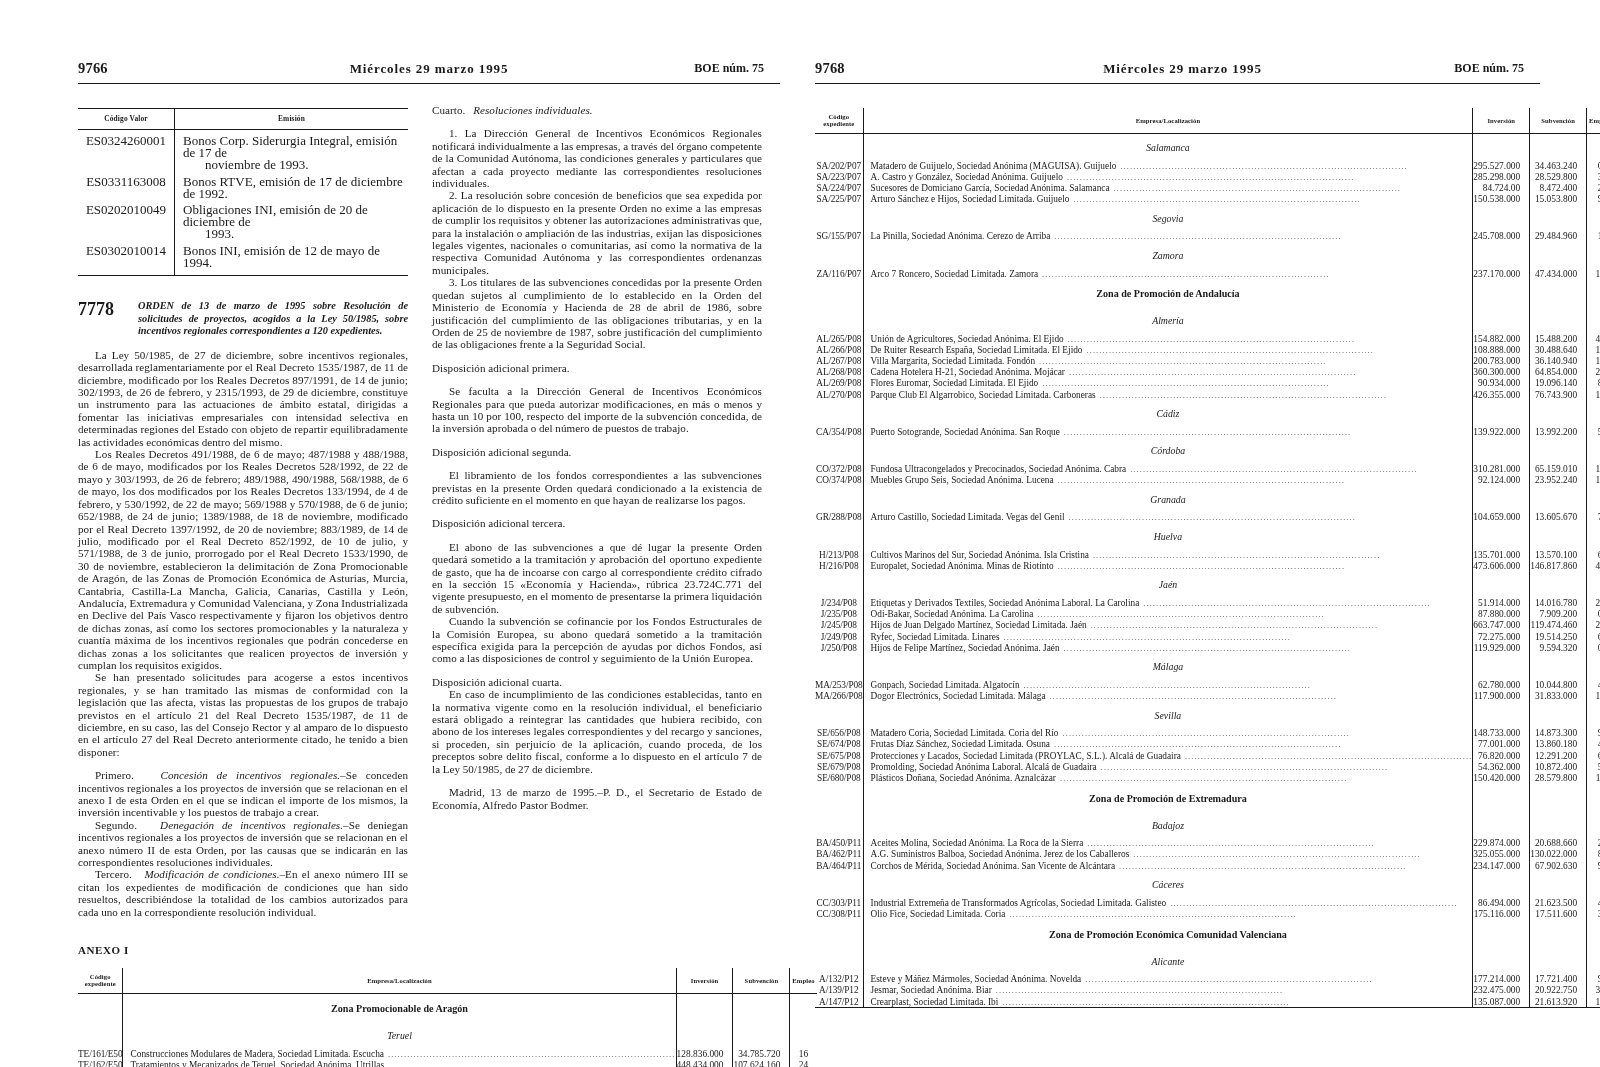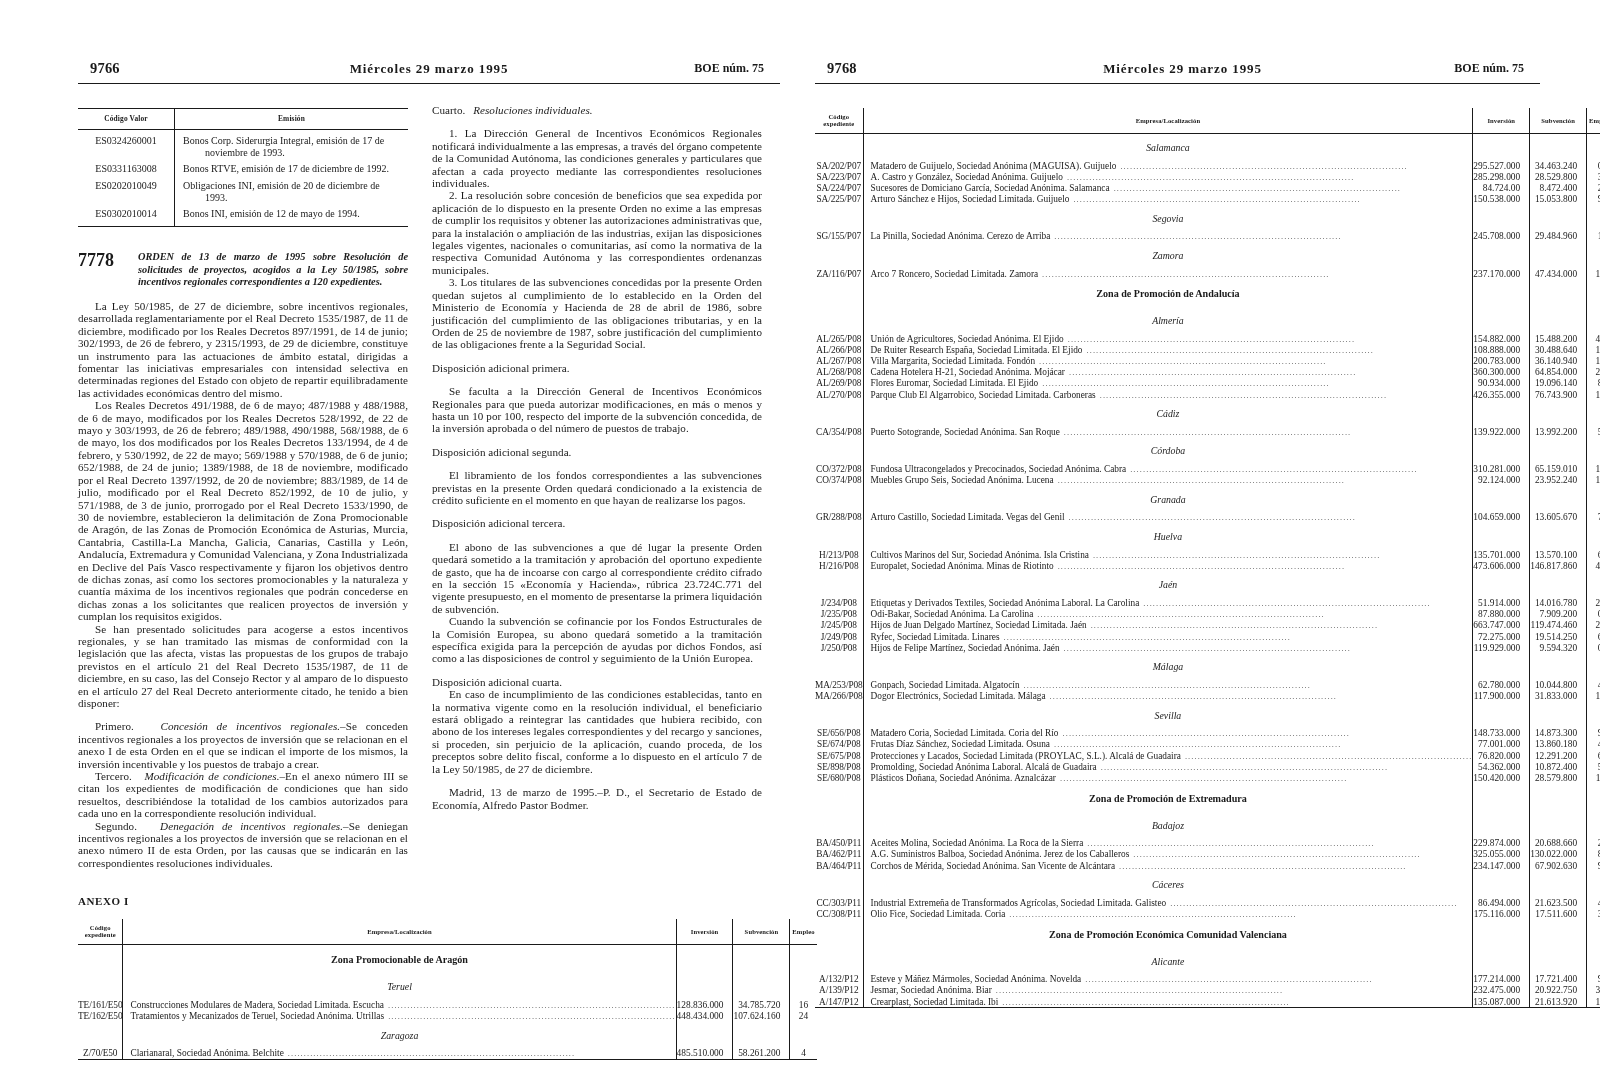--- a/index.html
+++ b/index.html
@@ -9,21 +9,21 @@
     color:#1a1a1a;
     -webkit-font-smoothing:none;
   }
   .spread{position:relative;width:1600px;height:1067px;display:flex;}
   .page{position:relative;box-sizing:border-box;}
   .page-left{width:800px;height:1067px;padding:60px 20px 20px 78px;}
   .page-right{width:800px;height:1067px;padding:60px 60px 20px 15px;}
 
   
   .runhead{position:relative;height:34px;}
-  .runhead .folio{position:absolute;left:12px;top:0;font-size:14.5px;font-weight:bold;letter-spacing:.2px;}
+  .runhead .folio{position:absolute;left:0;top:0;font-size:14.5px;font-weight:bold;letter-spacing:.2px;}
   .runhead .center{position:absolute;left:0;right:0;top:1px;text-align:center;font-size:13px;font-weight:bold;letter-spacing:.9px;}
   .runhead .right{position:absolute;right:16px;top:1px;font-size:12px;font-weight:bold;}
   .runhead .rule{position:absolute;left:0;right:0;top:23px;border-top:1.6px solid #1a1a1a;}
   .page-right .runhead .center{left:10px;right:0;}
 
   
   .cols{display:flex;gap:24px;margin-top:10px;}
   .col{width:330px;}
 
   
@@ -35,21 +35,21 @@
 
   
   table{border-collapse:collapse;}
   .bondtbl{width:330px;margin-top:4px;font-size:10.4px;}
   .bondtbl .hdrrow td{
     text-align:center;font-size:7.4px;font-weight:bold;padding:5px 0 6px;letter-spacing:.15px;}
   .bondtbl td{vertical-align:top;font-family:Liberation Serif, serif;}
   .bondtbl .c1{width:92px;text-align:center;padding:2px 2px;}
   .bondtbl .c2{padding:2px 4px 2px 8px;}
   .vline{border-left:1.1px solid #1a1a1a;}
-  .bondbody td{font-size:10px;line-height:12.2px;}
+  .bondbody td{font-size:13px;line-height:12.2px;}
   .hang{padding-left:0;text-indent:0;}
   .hang .ind{display:block;padding-left:22px;}
 
   
   .orderhead{display:flex;margin-top:22px;}
   .orderno{font-size:18px;font-weight:bold;width:60px;flex:0 0 60px;line-height:18px;}
   .ordertxt{font-size:10.3px;line-height:12.6px;font-style:italic;font-weight:bold;text-align:justify;}
 
   
   .anexo{text-align:left;font-size:11px;font-weight:bold;letter-spacing:.6px;margin:26px 0 12px;}
@@ -139,26 +139,26 @@
 
         <p class="gap">La Ley 50/1985, de 27 de diciembre, sobre incentivos regionales, desarrollada reglamentariamente por el Real Decreto 1535/1987, de 11 de diciembre, modificado por los Reales Decretos 897/1991, de 14 de junio; 302/1993, de 26 de febrero, y 2315/1993, de 29 de diciembre, constituye un instrumento para las actuaciones de ámbito estatal, dirigidas a fomentar las iniciativas empresariales con intensidad selectiva en determinadas regiones del Estado con objeto de repartir equilibradamente las actividades económicas dentro del mismo.</p>
         <p>Los Reales Decretos 491/1988, de 6 de mayo; 487/1988 y 488/1988, de 6 de mayo, modificados por los Reales Decretos 528/1992, de 22 de mayo y 303/1993, de 26 de febrero; 489/1988, 490/1988, 568/1988, de 6 de mayo, los dos modificados por los Reales Decretos 133/1994, de 4 de febrero, y 530/1992, de 22 de mayo; 569/1988 y 570/1988, de 6 de junio; 652/1988, de 24 de junio; 1389/1988, de 18 de noviembre, modificado por el Real Decreto 1397/1992, de 20 de noviembre; 883/1989, de 14 de julio, modificado por el Real Decreto 852/1992, de 10 de julio, y 571/1988, de 3 de junio, prorrogado por el Real Decreto 1533/1990, de 30 de noviembre, establecieron la delimitación de Zona Promocionable de Aragón, de las Zonas de Promoción Económica de Asturias, Murcia, Cantabria, Castilla-La Mancha, Galicia, Canarias, Castilla y León, Andalucía, Extremadura y Comunidad Valenciana, y Zona Industrializada en Declive del País Vasco respectivamente y fijaron los objetivos dentro de dichas zonas, así como los sectores promocionables y la naturaleza y cuantía máxima de los incentivos regionales que podrán concederse en dichas zonas a los solicitantes que realicen proyectos de inversión y cumplan los requisitos exigidos.</p>
         <p>Se han presentado solicitudes para acogerse a estos incentivos regionales, y se han tramitado las mismas de conformidad con la legislación que las afecta, vistas las propuestas de los grupos de trabajo previstos en el artículo 21 del Real Decreto 1535/1987, de 11 de diciembre, en su caso, las del Consejo Rector y al amparo de lo dispuesto en el artículo 27 del Real Decreto anteriormente citado, he tenido a bien disponer:</p>
 
         <p class="gap">
           <span>Primero.</span>&nbsp;&nbsp;
           <span class="it">Concesión de incentivos regionales.</span><span>–Se conceden incentivos regionales a los proyectos de inversión que se relacionan en el anexo I de esta Orden en el que se indican el importe de los mismos, la inversión incentivable y los puestos de trabajo a crear.</span>
         </p>
         <p>
+          <span>Segundo.</span>&nbsp;&nbsp;
+          <span class="it">Denegación de incentivos regionales.</span><span>–Se deniegan incentivos regionales a los proyectos de inversión que se relacionan en el anexo número II de esta Orden, por las causas que se indicarán en las correspondientes resoluciones individuales.</span>
+        </p>
+        <p>
           <span>Tercero.</span>&nbsp;&nbsp;
           <span class="it">Modificación de condiciones.</span><span>–En el anexo número III se citan los expedientes de modificación de condiciones que han sido resueltos, describiéndose la totalidad de los cambios autorizados para cada uno en la correspondiente resolución individual.</span>
-        </p>
-        <p>
-          <span>Segundo.</span>&nbsp;&nbsp;
-          <span class="it">Denegación de incentivos regionales.</span><span>–Se deniegan incentivos regionales a los proyectos de inversión que se relacionan en el anexo número II de esta Orden, por las causas que se indicarán en las correspondientes resoluciones individuales.</span>
         </p>
       </div>
 
       <div class="col">
         <p class="noind">
           <span>Cuarto.</span>&nbsp;&nbsp;
           <span class="it">Resoluciones individuales.</span>
         </p>
 
         <p class="gap">1.  La Dirección General de Incentivos Económicos Regionales notificará individualmente a las empresas, a través del órgano competente de la Comunidad Autónoma, las condiciones generales y particulares que afectan a cada proyecto mediante las correspondientes resoluciones individuales.</p>
@@ -713,21 +713,21 @@
               <span class="nameline">
                 <span class="txt">Protecciones y Lacados, Sociedad Limitada (PROYLAC, S.L.). Alcalá de Guadaira</span>
                 <span class="fill">..........................................................................................</span>
               </span>
             </td>
             <td class="inv bl">76.820.000</td>
             <td class="sub bl">12.291.200</td>
             <td class="emp bl">6</td>
           </tr>
           <tr>
-            <td class="cod">SE/898/P08</td>
+            <td class="cod">SE/679/P08</td>
             <td class="name bl">
               <span class="nameline">
                 <span class="txt">Promolding, Sociedad Anónima Laboral. Alcalá de Guadaira</span>
                 <span class="fill">..........................................................................................</span>
               </span>
             </td>
             <td class="inv bl">54.362.000</td>
             <td class="sub bl">10.872.400</td>
             <td class="emp bl">5</td>
           </tr>

